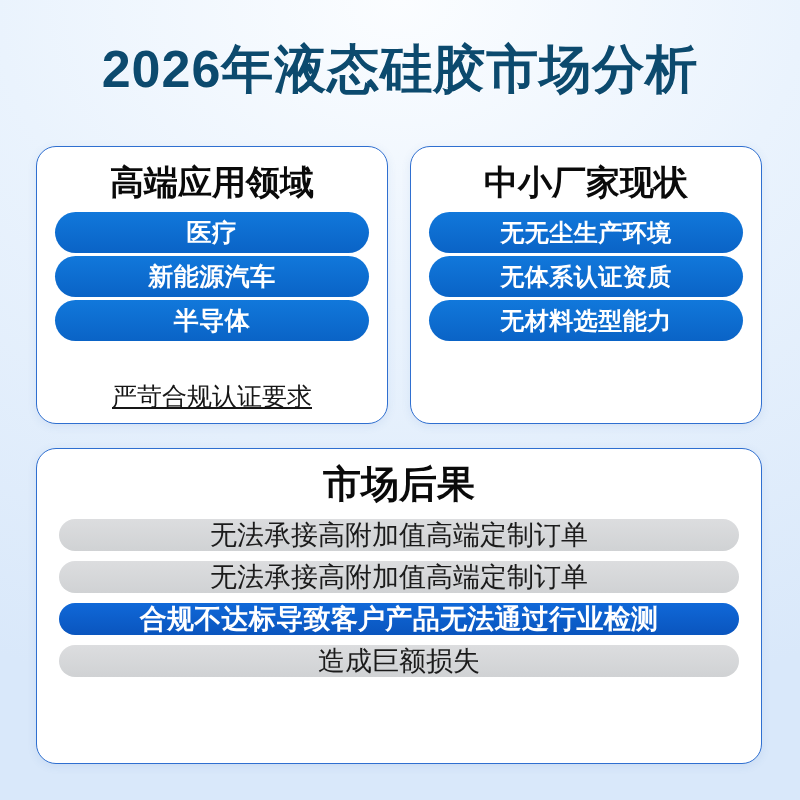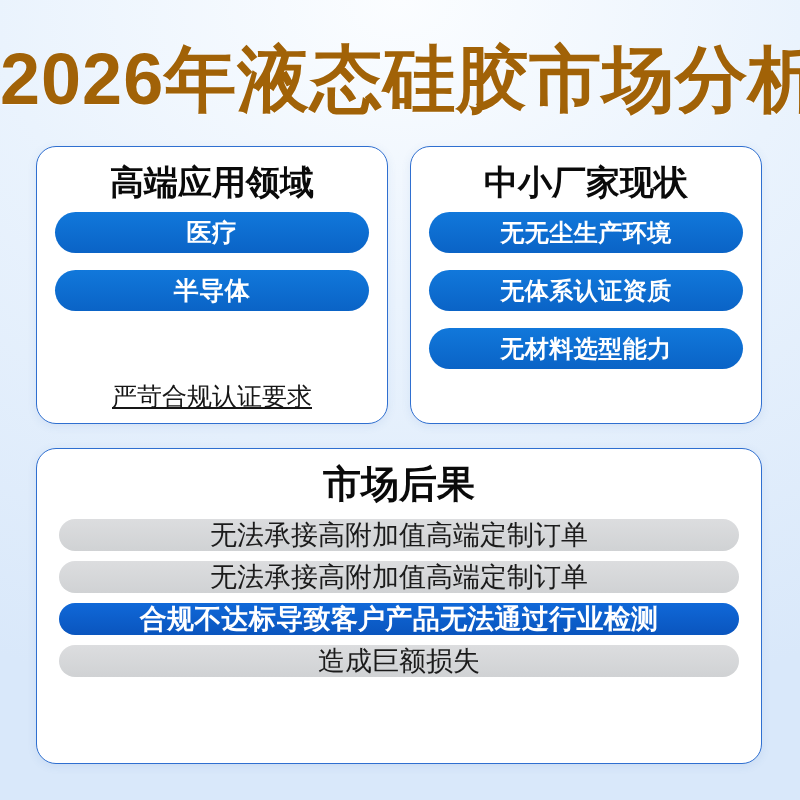--- a/index.html
+++ b/index.html
@@ -22,23 +22,23 @@
   }
 
   
   .title-wrap {
     position:absolute;
     left:0; top:42px;
     width:800px;
     text-align:center;
   }
   .title {
-    font-size:72px;
+    font-size:52px;
     font-weight:bold;
-    color:#a16207;
+    color:#0c4a6e;
     letter-spacing:1px;
     line-height:1.05;
     white-space:nowrap;
     text-shadow:0 1px 0 rgba(255,255,255,.6);
   }
 
   
   .card {
     position:absolute;
     background:#ffffff;
@@ -60,21 +60,21 @@
     color:#0a0a0a;
     line-height:1.15;
     white-space:nowrap;
     margin-bottom:10px;
   }
 
   .pill-list {
     width:100%;
     display:flex;
     flex-direction:column;
-    gap:17px;
+    gap:3px;
     align-items:center;
   }
 
   .pill {
     width:100%;
     height:41px;
     border-radius:21px;
     background:linear-gradient(180deg,#1178db 0%, #0a63c6 100%);
     color:#ffffff;
     font-size:25px;
@@ -142,20 +142,21 @@
   <div class="title-wrap">
     <div class="title">2026年液态硅胶市场分析</div>
   </div>
 
   <div class="card" id="card-premium">
     <div class="card-inner">
       <div class="card-title">高端应用领域</div>
 
       <div class="pill-list">
         <div class="pill">医疗</div>
+        <div class="pill">新能源汽车</div>
         <div class="pill">半导体</div>
       </div>
 
       <div class="card-footer">严苛合规认证要求</div>
     </div>
   </div>
 
   <div class="card" id="card-smallfact">
     <div class="card-inner">
       <div class="card-title">中小厂家现状</div>

